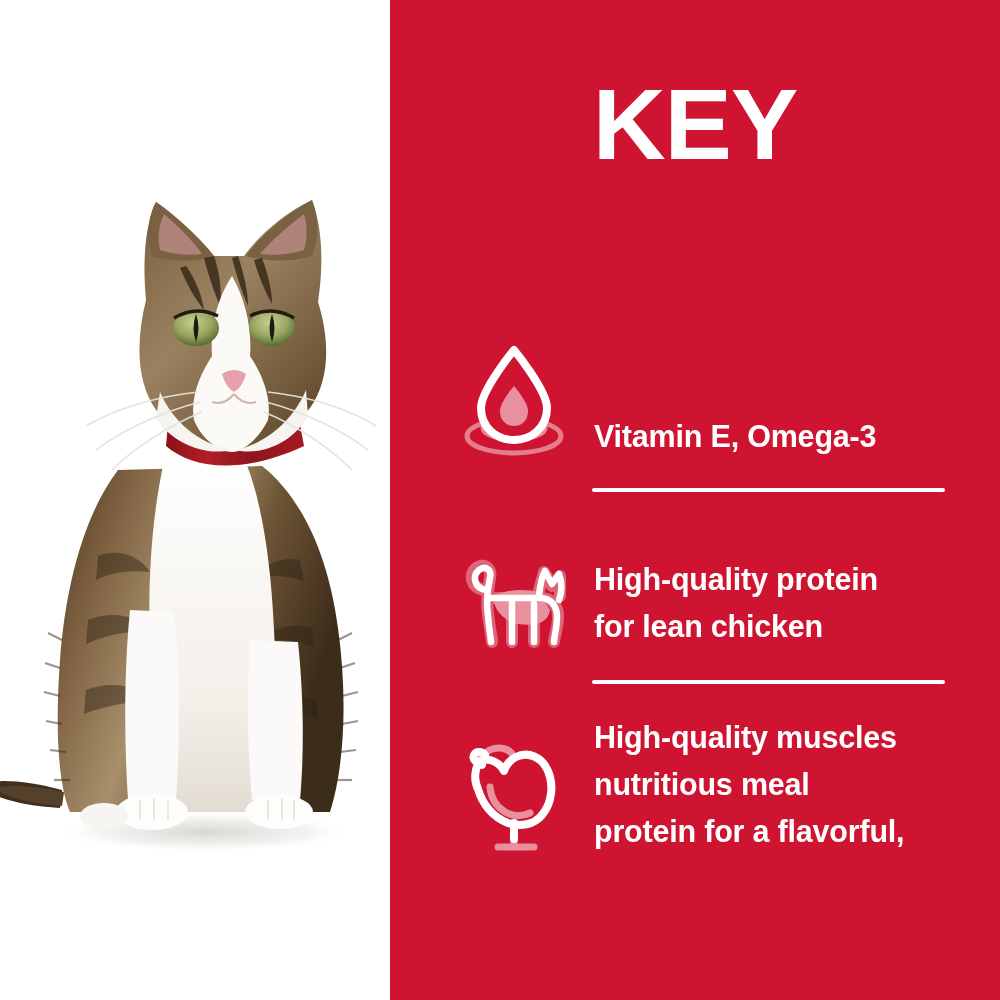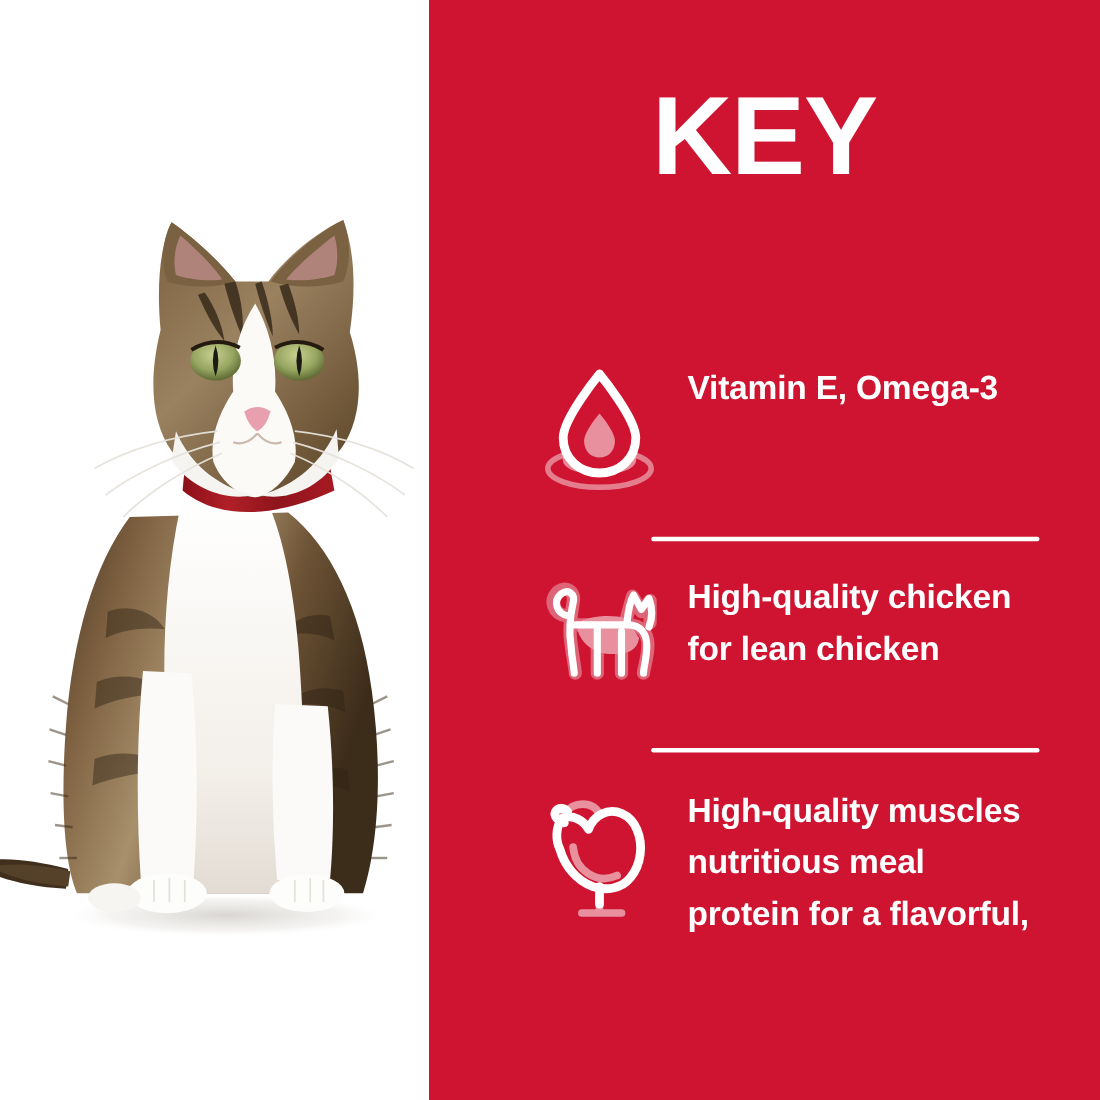--- a/index.html
+++ b/index.html
@@ -31,22 +31,22 @@
     position:absolute; left:0; top:78px; width:610px;
     text-align:center; color:#ffffff;
     font-weight:bold; font-size:101px; line-height:92px;
     letter-spacing:-1px;
   }
   .headline .l2 { display:block; font-size:104px; letter-spacing:-2px; }
 
   .benefits { position:absolute; left:0; top:330px; width:610px; }
 
   .benefit {
-    position:relative; display:flex; align-items:flex-start;
-    padding-left:101px; min-height:130px;
+    position:relative; display:flex; align-items:flex-end;
+    padding-left:70px; min-height:130px;
   }
   .benefit .icon-wrap {
     width:108px; flex:0 0 108px; display:flex;
     align-items:center; justify-content:center;
   }
   .benefit .btext {
     color:#ffffff; font-weight:bold; font-size:30.5px;
     line-height:47px; letter-spacing:-0.2px; padding-left:26px;
   }
 
@@ -268,21 +268,21 @@
             <g fill="none" stroke="#ffffff" stroke-width="6.5" stroke-linecap="round" stroke-linejoin="round">
               <path d="M26 40 C14 38 12 26 19 20 C26 15 32 20 30 28 C27 42 26 54 28 66 C29 80 31 88 31 92"></path>
               <path d="M30 48 L80 48 C92 48 97 57 97 67 C97 78 94 87 94 92"></path>
               <path d="M52 52 L52 92"></path>
               <path d="M74 54 L74 92"></path>
               <path d="M79 46 C80 36 82 26 85 21 L92 34 L99 24 C102 32 102 42 99 50"></path>
             </g>
           </svg>
         </div>
         <div class="btext">
-          <div>High-quality chicken</div>
+          <div>High-quality protein</div>
           <div>for lean chicken</div>
         </div>
       </div>
 
       <div class="sp-b"></div>
       <div class="divider"></div>
       <div class="sp-b"></div>
 
       <div class="benefit">
         <div class="icon-wrap">

